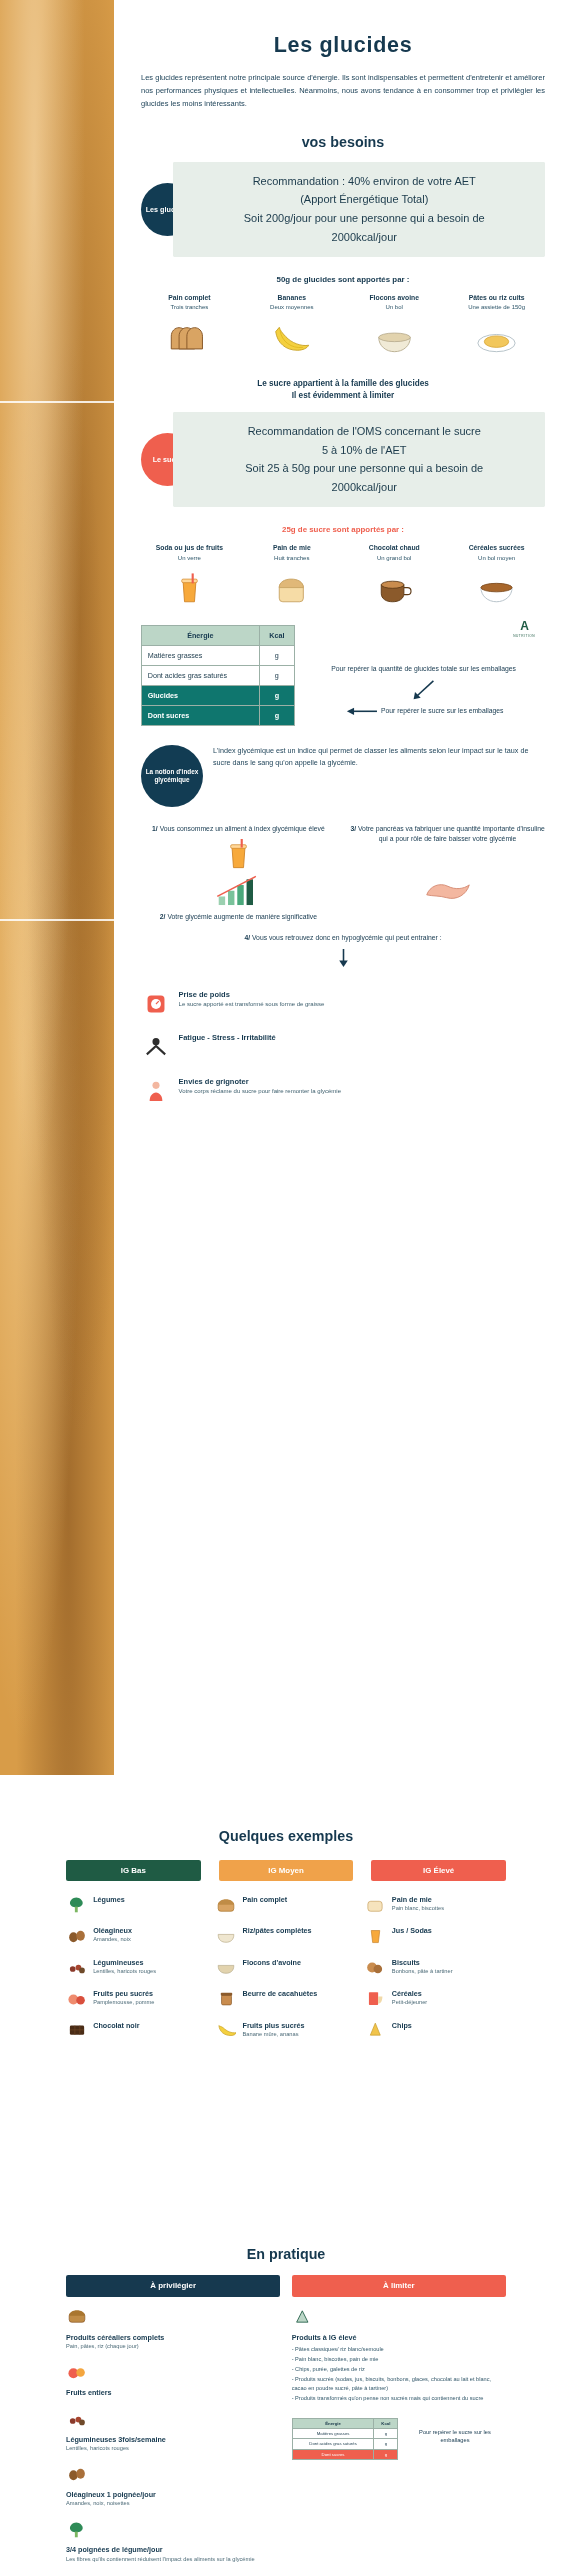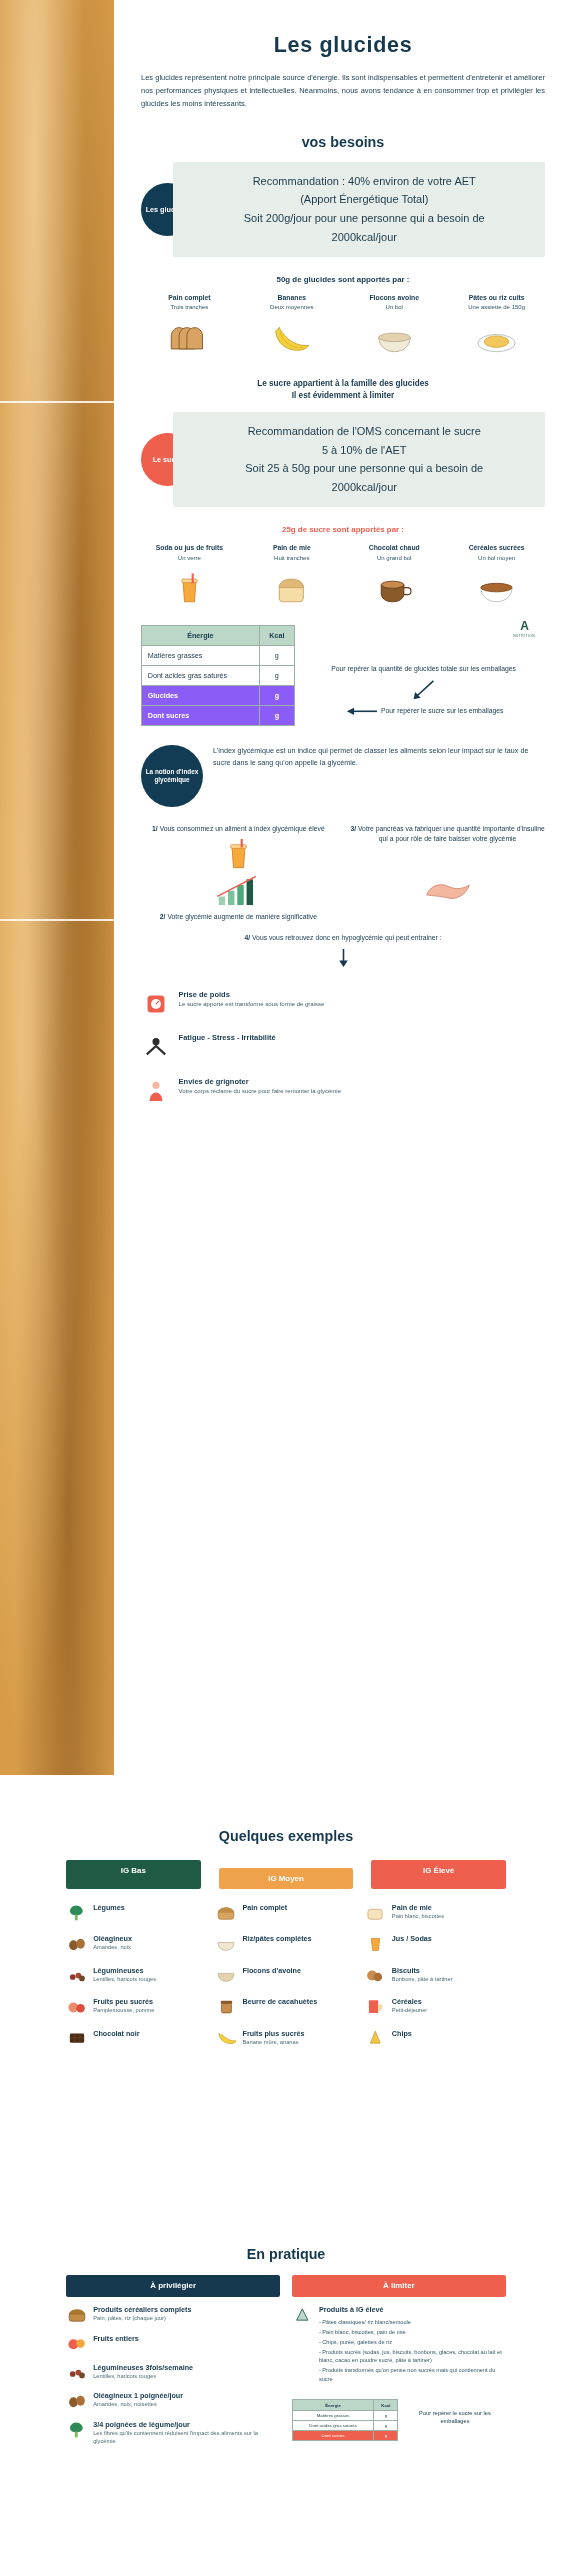--- a/index.html
+++ b/index.html
@@ -69,21 +69,21 @@
   .ico { height:40px; display:flex; align-items:flex-end; justify-content:center; margin-top:5.7px;}
 
   .limit-title { text-align:center; font-size:8.2px; font-weight:800; color:#16394f; line-height:1.5; margin-top: 21.5px;}
 
   
   .nutri-wrap { display:flex; align-items:flex-start; gap:7.2px; margin-top: 18.6px; }
   table.nutri { border-collapse: collapse; width: 154px; font-size:7.2px; }
   table.nutri th, table.nutri td { border:0.7px solid #9bb0a6; padding:5px 5.7px; text-align:center; }
   table.nutri th { background:#bcd6c7; font-weight:800; color:#16394f; }
   table.nutri td.lbl { text-align:left; background:#fff; }
-  table.nutri tr.hl td { background:#8b5cf6; color:#fff; font-weight:700; }
+  table.nutri tr.hl td { background:#0f766e; color:#fff; font-weight:700; }
   .arrow-note { font-size:6.8px; color:#16394f; text-align:center; line-height:1.5; }
 
   .ig-note { display:flex; align-items:flex-start; gap:10px; margin-top:18.6px; }
   .ig-note .badge { flex:0 0 auto; }
   .ig-note p { font-size:7.2px; line-height:1.7; color:#23475c; }
 
   .steps { margin-top: 17px; position:relative; }
   .step-txt { font-size:6.8px; line-height:1.5; color:#16394f; text-align:center; }
   .step-txt b { color:#16394f; }
 
@@ -91,39 +91,39 @@
   .conseq-row { display:flex; gap:8.6px; align-items:flex-start; padding: 7.2px 0; }
   .conseq-row .ctitle { font-size:7.5px; font-weight:800; color:#16394f; }
   .conseq-row .cdesc { font-size:6px; color:#40616f; line-height:1.45; margin-top:1.4px; }
   .conseq-ico { width:29px; height:29px; flex:0 0 29px; display:flex;align-items:center;justify-content:center; }
 
   
   .examples { position:absolute; left:0; top:1775px; width:572px; padding: 0 66px 29px; background:#fff;}
   .ex-heads { display:flex; gap:18px; margin-top:15.7px; }
   .ex-head { flex:1; text-align:center; color:#fff; font-weight:800; font-size:7.9px; padding:6.4px 0; border-radius:2.1px; }
   .ex-head.bas { background:#1f5b44; }
-  .ex-head.moy { background:#f0a24a;margin-top:8px; }
+  .ex-head.moy { background:#f0a24a; }
   .ex-head.elev{ background:#ef5f4e; }
 
   .ex-rows { margin-top: 7.2px; }
   .ex-row { display:flex; gap:8px; align-items:flex-start; padding: 6.4px 0; }
   .ex-cell { flex:1; display:flex; gap:5.7px; align-items:flex-start; }
   .ex-ico { width:21.5px; height:18.6px; flex:0 0 21.5px; display:flex; align-items:center; justify-content:center; }
   .ex-name { font-size:7.2px; font-weight:700; color:#16394f; line-height:1.3; }
   .ex-sub { font-size:5.7px; color:#4d6b78; line-height:1.35; margin-top:0.7px; }
 
   
   .pratique { position:absolute; left:0; top:2222px; width:572px; padding: 0 66px 29px; }
   .pr-heads { display:flex; gap:11.4px; margin-top:13px; }
   .pr-head { flex:1; text-align:center; color:#fff; font-weight:800; font-size:7.9px; padding:6.4px 0; border-radius:2.1px;}
   .pr-head.left { background:#16394f; }
   .pr-head.right { background:#ef5f4e; }
   .pr-body { display:flex; gap:11.4px; margin-top:8.6px; }
   .pr-col { flex:1; }
-  .pr-item { display:flex; gap:5.7px; align-items:flex-start; margin-bottom:10px; }
+  .pr-item { display:flex; gap:5.7px; align-items:flex-start; margin-bottom:10px;flex-direction:column; }
   .pr-ico { width:21.5px; height:18.6px; flex:0 0 21.5px; display:flex; align-items:center; justify-content:center;}
   .pr-name { font-size:7.2px; font-weight:800; color:#16394f; line-height:1.3;}
   .pr-sub { font-size:5.7px; color:#4d6b78; line-height:1.4; margin-top:0.7px;}
   .pr-bullets { font-size:5.6px; color:#33586a; line-height:1.55; margin-top:2.9px;}
   .pr-bullets div { margin-bottom:1.4px; }
 
   table.mini { border-collapse: collapse; font-size:4.3px; width:107px; margin-top:4.3px;}
   table.mini th, table.mini td { border:0.7px solid #9bb0a6; padding:2.1px 2.9px; text-align:center;}
   table.mini th { background:#bcd6c7; font-weight:800; }
   table.mini tr.hl td { background:#ef5f4e; color:#fff; }

